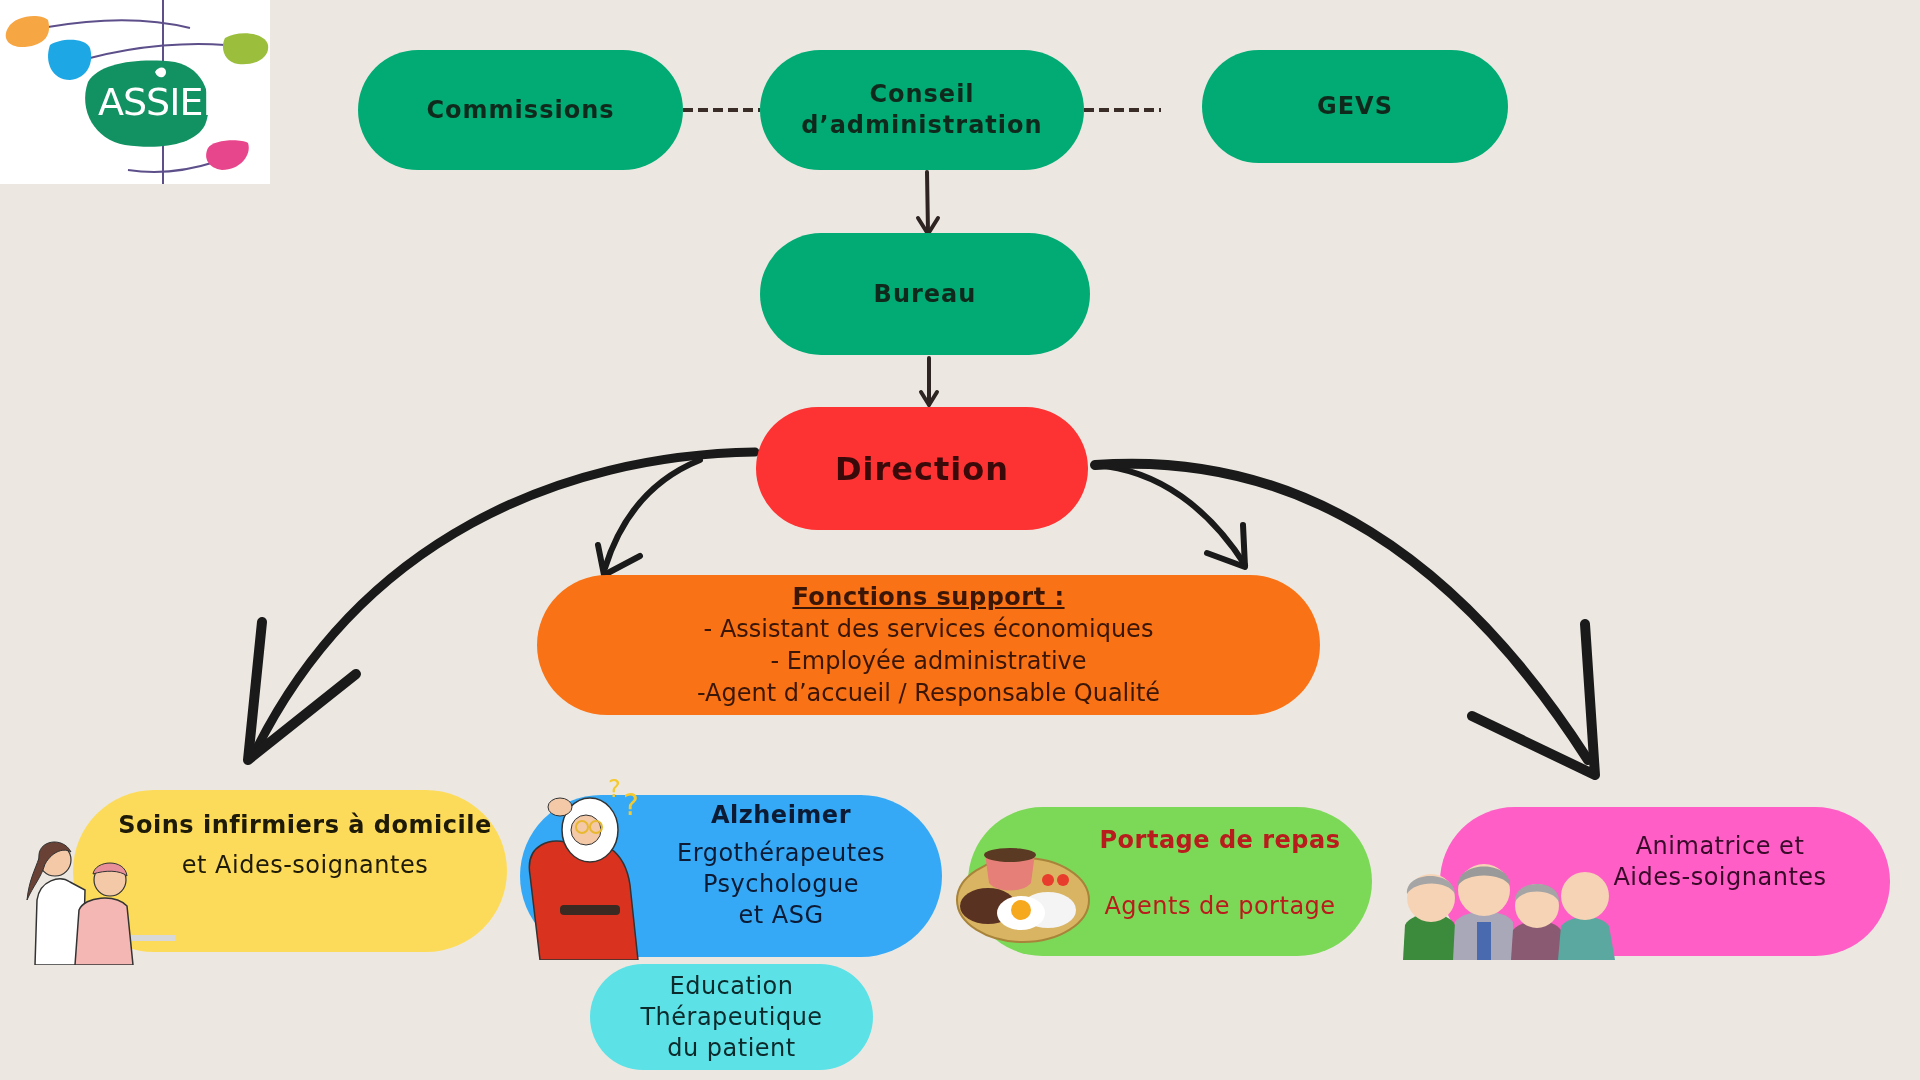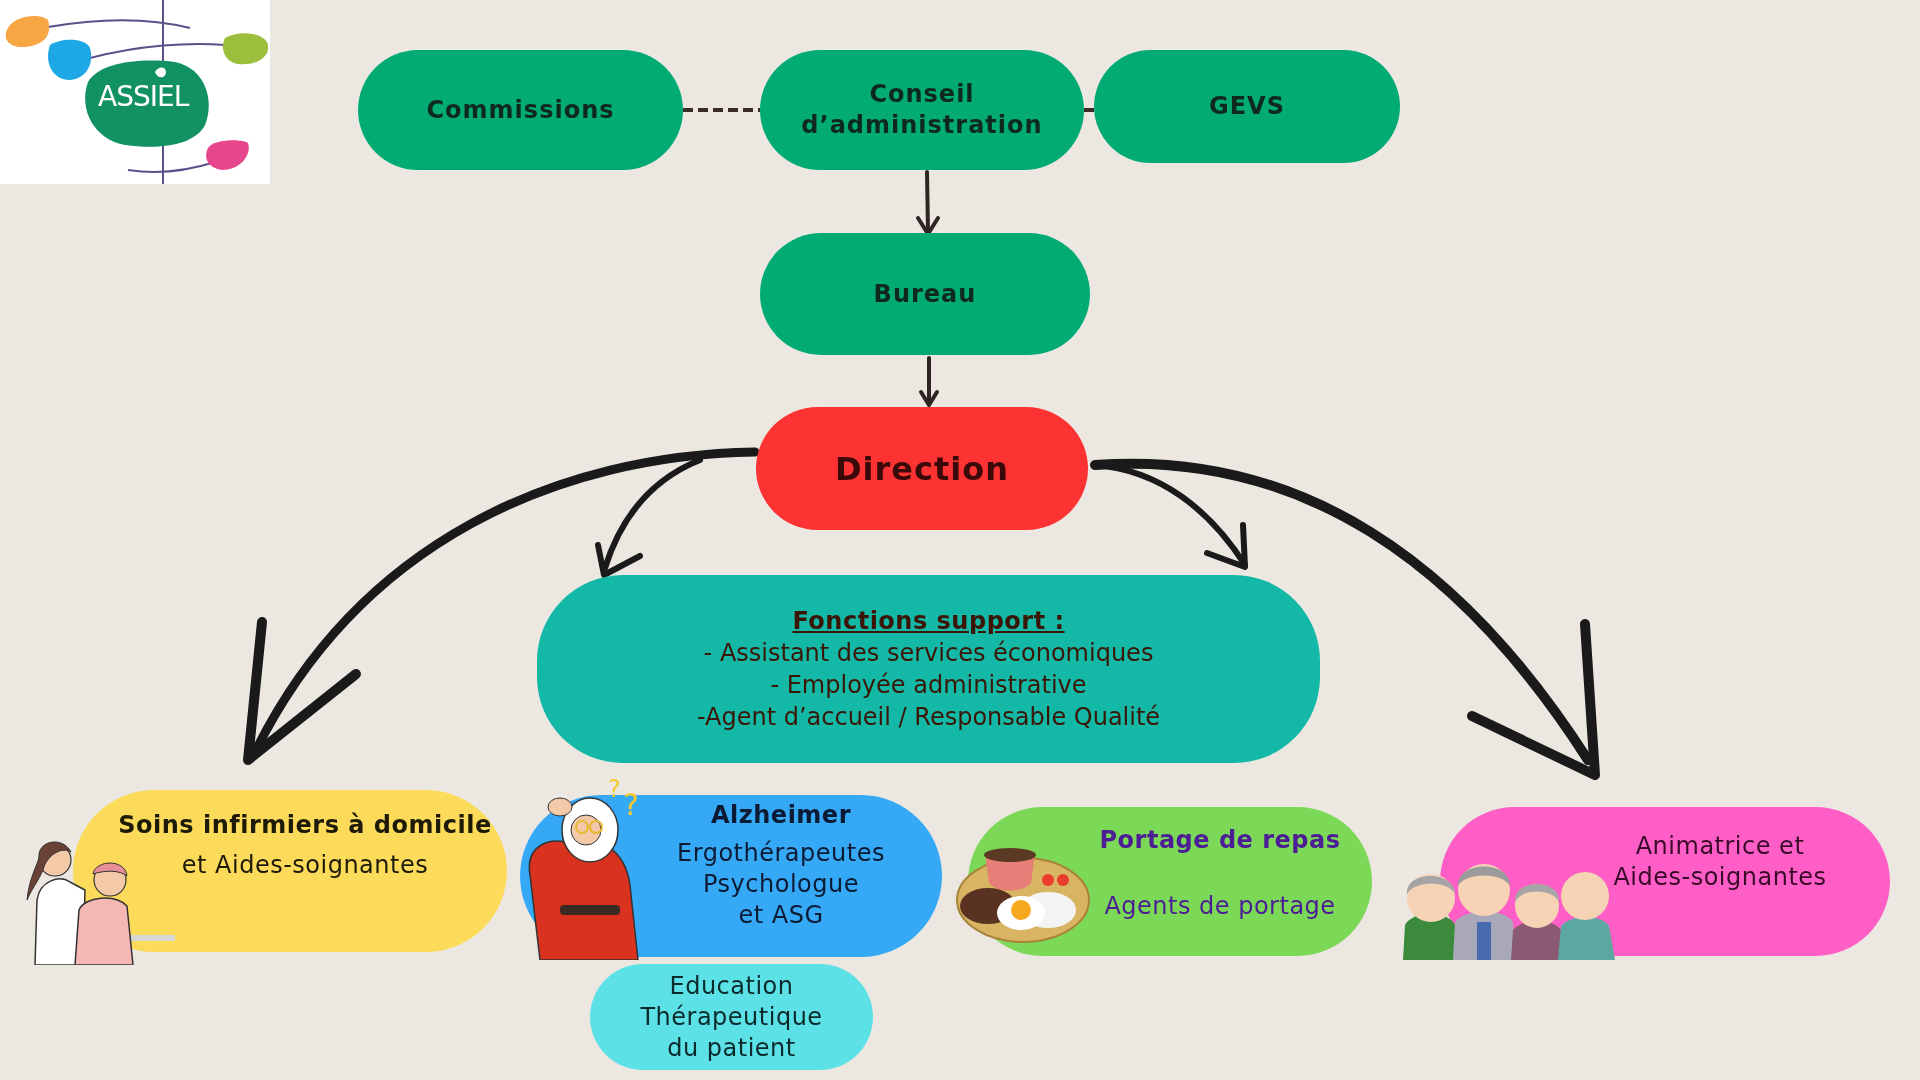--- a/index.html
+++ b/index.html
@@ -14,31 +14,31 @@
     position: absolute;
     display: flex; flex-direction: column;
     align-items: center; justify-content: center;
     text-align: center;
     box-sizing: border-box;
   }
   .green { background: #02ab74; border-radius: 60px; }
   .green .lbl { font-weight: bold; font-size: 24px; color: #0f2a1d; letter-spacing: 1px; line-height: 31px; }
   #n-commissions { left: 358px; top: 50px; width: 325px; height: 120px; }
   #n-conseil { left: 760px; top: 50px; width: 324px; height: 120px; }
-  #n-gevs { left: 1094px; top: 50px; width: 306px; height: 113px; border-radius: 57px; text-align: center; }
+  #n-gevs { left: 1202px; top: 50px; width: 306px; height: 113px; border-radius: 57px; text-align: center; }
   #n-bureau { left: 760px; top: 233px; width: 330px; height: 122px; border-radius: 61px; }
   #n-direction {
     left: 756px; top: 407px; width: 332px; height: 123px; border-radius: 62px;
     background: #fd3232;
   }
   #n-direction .lbl { font-weight: bold; font-size: 32px; color: #3a0909; letter-spacing: 1px; }
 
   #n-support {
-    left: 537px; top: 575px; width: 783px; height: 188px; border-radius: 86px;
-    background: #14b8a6;
+    left: 537px; top: 575px; width: 783px; height: 140px; border-radius: 86px;
+    background: #f97316;
     color: #3b1606;
     font-size: 24px; line-height: 32px;
   }
   #n-support .title { font-weight: bold; text-decoration: underline; letter-spacing: 0.5px; }
 
   .svc { position: absolute; box-sizing: border-box; }
   .svc .title { font-weight: bold; font-size: 24px; line-height: 30px; letter-spacing: 0.5px; }
   .svc .sub { font-size: 24px; line-height: 31px; letter-spacing: 0.5px; }
 
   #n-soins {
@@ -56,35 +56,35 @@
   #n-esa .sub { margin-top: 8px; }
 
   #n-etp {
     left: 590px; top: 964px; width: 283px; height: 106px; border-radius: 53px;
     background: #5ce1e6; color: #0b2a2c;
     font-size: 24px; line-height: 31px; letter-spacing: 0.5px;
   }
 
   #n-portage {
     left: 968px; top: 807px; width: 404px; height: 149px; border-radius: 75px;
-    background: #7cd957; color: #4c1d95;
+    background: #7cd957; color: #b91c1c;
   }
   #n-portage .inner { position: absolute; left: 120px; right: 20px; top: 18px; text-align: center; }
   #n-portage .sub { margin-top: 36px; }
 
   #n-lien {
     left: 1440px; top: 807px; width: 450px; height: 149px; border-radius: 75px;
     background: #fe5ec6; color: #3a0a2a;
   }
   #n-lien .inner { position: absolute; left: 130px; right: 20px; top: 14px; text-align: center; }
   #n-lien .sub { margin-top: 10px; }
 
   
   #logo { position: absolute; left: 0; top: 0; width: 270px; height: 184px; background: #ffffff; overflow: hidden; }
-  #logo-text { position: absolute; left: 98px; top: 80px; font-family: "DejaVu Sans", sans-serif; color: #fff; font-size: 28px; letter-spacing: -1px; }
+  #logo-text { position: absolute; left: 98px; top: 80px; font-family: "DejaVu Sans", sans-serif; color: #fff; font-size: 38px; letter-spacing: -1px; }
 
   
   .illus { position: absolute; }
   #connectors { position: absolute; left: 0; top: 0; }
 </style>
 </head>
 <body>
 
 <svg id="connectors" width="1920" height="1080">
 

